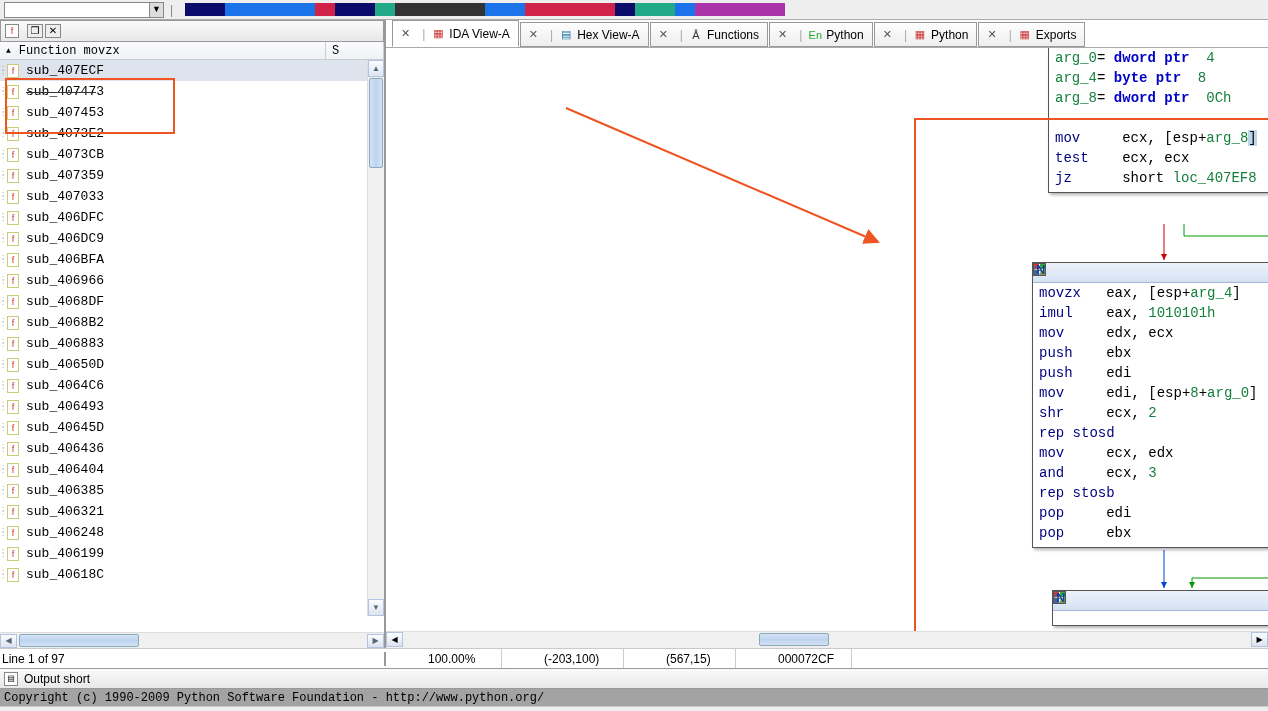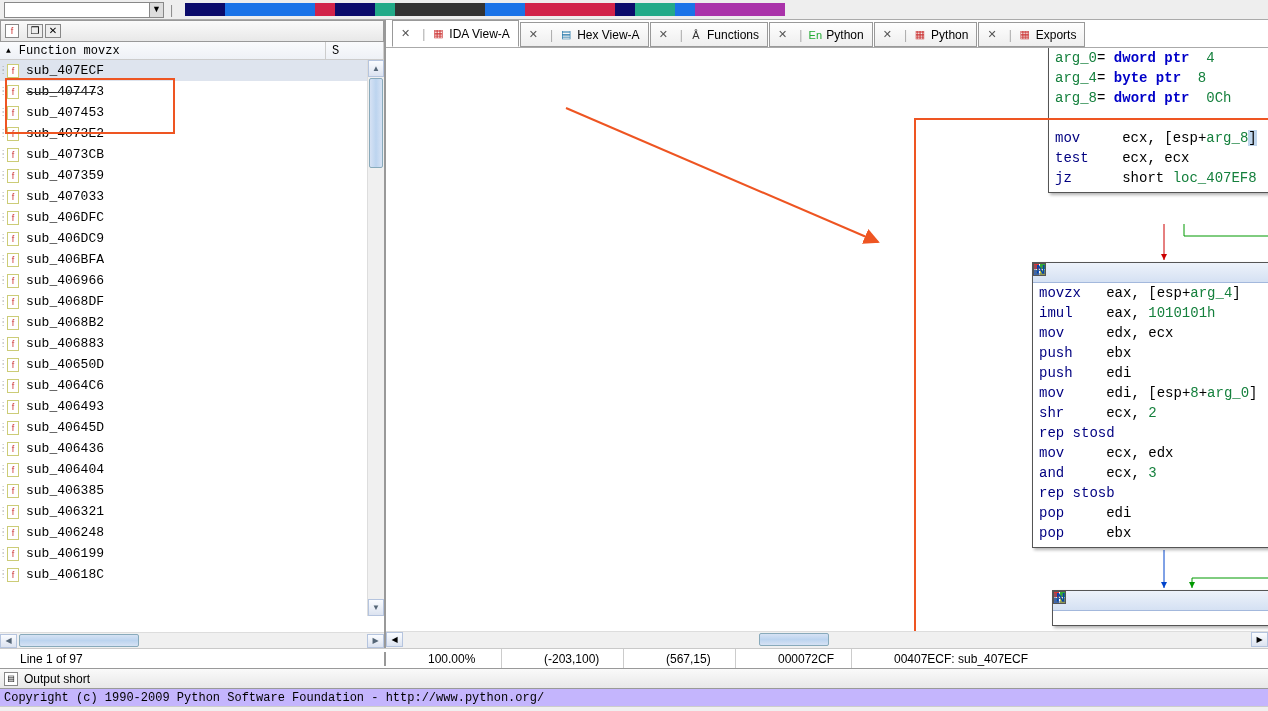--- a/index.html
+++ b/index.html
@@ -71,26 +71,26 @@
 .red-box-graph { position: absolute; left: 528px; top: 70px; width: 518px; height: 530px; border: 2px solid #e52; pointer-events: none; }
 
 .graph-hscroll { height: 17px; background: #f0f0f0; border-top: 1px solid #ddd; display: flex; }
 .graph-hscroll .sbtn { width: 17px; height: 15px; background: linear-gradient(#fafcff,#dce3f0); border: 1px solid #b5c4de; text-align: center; font-size: 8px; line-height: 13px; }
 .graph-hscroll .track { flex: 1; position: relative; }
 .graph-hscroll .thumb { position: absolute; left: 42%; width: 70px; height: 13px; top: 1px; background: linear-gradient(#d6e2f4,#bcd4ef,#d6e2f4); border: 1px solid #8ab; border-radius: 2px; }
 
 
 .status-line { height: 20px; background: #fff; display: flex; align-items: center; font-size: 12px; border-top: 1px solid #c9c9c9; }
 .status-line .cell { border-right: 1px solid #ccc; padding: 0 10px; height: 100%; display: flex; align-items: center; margin-left: 32px; }
-.status-left { width: 386px; border-right: 2px solid #999; padding-left: 20px; }
+.status-left { width: 386px; border-right: 2px solid #999; padding-left: 2px; }
 
 .output-hdr { height: 21px; background: linear-gradient(#fafafa,#e8e8e8); border-top: 1px solid #999; border-bottom: 1px solid #999; display: flex; align-items: center; padding: 0 4px; }
 .output-hdr .oicon { width: 14px; height: 14px; border: 1px solid #888; background: #fff; margin-right: 6px; font-size: 8px; text-align: center; line-height: 12px; }
 
-.output-body { height: 18px; background: #c4b5fd; font-family: "Courier New", monospace; font-size: 12px; padding: 2px 4px; border-bottom: 1px solid #ccc; }
+.output-body { height: 18px; background: #a3a3a3; font-family: "Courier New", monospace; font-size: 12px; padding: 2px 4px; border-bottom: 1px solid #ccc; }
 </style>
 </head>
 <body>
 
 <div class="toolbar-strip">
   <div class="dropdown">
       <div class="arrow">▼</div>
     </div>
   <span class="pipe">|</span>
   <div class="color-strip" id="navmap">
@@ -437,20 +437,19 @@
     </div>
   </div>
 </div>
 
 <div class="status-line">
   <div class="status-left">Line 1 of 97</div>
   <div class="cell" style="width:84px">100.00%</div>
   <div class="cell" style="width:90px">(-203,100)</div>
   <div class="cell" style="width:80px">(567,15)</div>
   <div class="cell" style="width:84px">000072CF</div>
-  <div class="cell" style="flex:1;border:none">00407ECF: sub_407ECF</div>
 </div>
 
 <div class="output-hdr">
   <div class="oicon">▤</div>
   <span>Output short</span>
 </div>
 <div class="output-body">Copyright (c) 1990-2009 Python Software Foundation - http://www.python.org/</div>
 
 </body></html>

